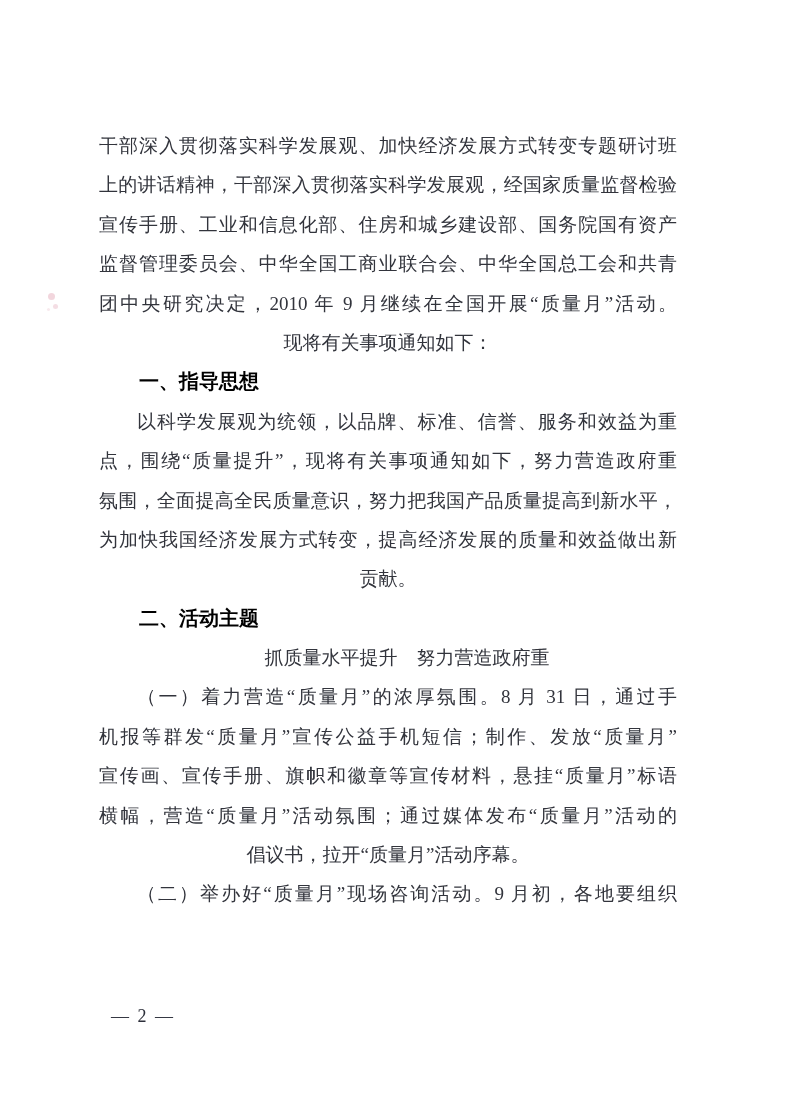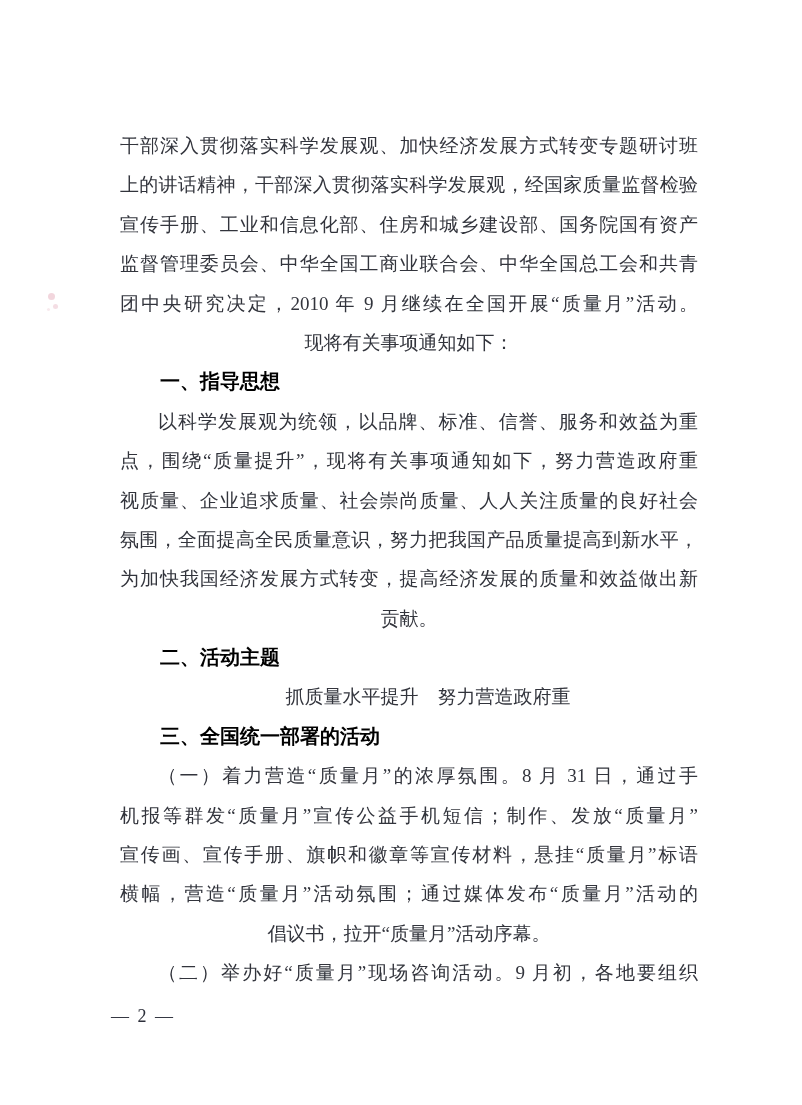--- a/index.html
+++ b/index.html
@@ -10,21 +10,21 @@
   .page {
     position: relative;
     width: 802px;
     height: 1105px;
     background: #ffffff;
     overflow: hidden;
     font-family: "Liberation Serif", "DejaVu Serif", serif;
   }
   .text-block {
     position: absolute;
-    left: 120px;
+    left: 99px;
     top: 126px;
     width: 578px;
   }
   .line {
     font-size: 19px;
     line-height: 39.4px;
     height: 39.4px;
     color: #32343c;
     text-align: center;
     overflow: visible;
@@ -76,27 +76,25 @@
   <div class="text-block">
     <div class="line j">干部深入贯彻落实科学发展观、加快经济发展方式转变专题研讨班</div>
     <div class="line j">上的讲话精神，干部深入贯彻落实科学发展观，经国家质量监督检验</div>
     <div class="line j">宣传手册、工业和信息化部、住房和城乡建设部、国务院国有资产</div>
     <div class="line j">监督管理委员会、中华全国工商业联合会、中华全国总工会和共青</div>
     <div class="line j">团中央研究决定，2010 年 9 月继续在全国开展“质量月”活动。</div>
     <div class="line">现将有关事项通知如下：</div>
     <div class="line heading">一、指导思想</div>
     <div class="line j indent">以科学发展观为统领，以品牌、标准、信誉、服务和效益为重</div>
     <div class="line j">点，围绕“质量提升”，现将有关事项通知如下，努力营造政府重</div>
-    <div class="line j">视质量、企业追求质量、社会崇尚质量、人人关注质量的良好社会</div>
     <div class="line j">氛围，全面提高全民质量意识，努力把我国产品质量提高到新水平，</div>
     <div class="line j">为加快我国经济发展方式转变，提高经济发展的质量和效益做出新</div>
     <div class="line">贡献。</div>
     <div class="line heading">二、活动主题</div>
     <div class="line indent">抓质量水平提升　努力营造政府重</div>
-    <div class="line heading">三、全国统一部署的活动</div>
     <div class="line j indent">（一）着力营造“质量月”的浓厚氛围。8 月 31 日，通过手</div>
     <div class="line j">机报等群发“质量月”宣传公益手机短信；制作、发放“质量月”</div>
     <div class="line j">宣传画、宣传手册、旗帜和徽章等宣传材料，悬挂“质量月”标语</div>
     <div class="line j">横幅，营造“质量月”活动氛围；通过媒体发布“质量月”活动的</div>
     <div class="line">倡议书，拉开“质量月”活动序幕。</div>
     <div class="line j indent">（二）举办好“质量月”现场咨询活动。9 月初，各地要组织</div>
   </div>
 
   <div class="page-number">— 2 —</div>
 </div>

